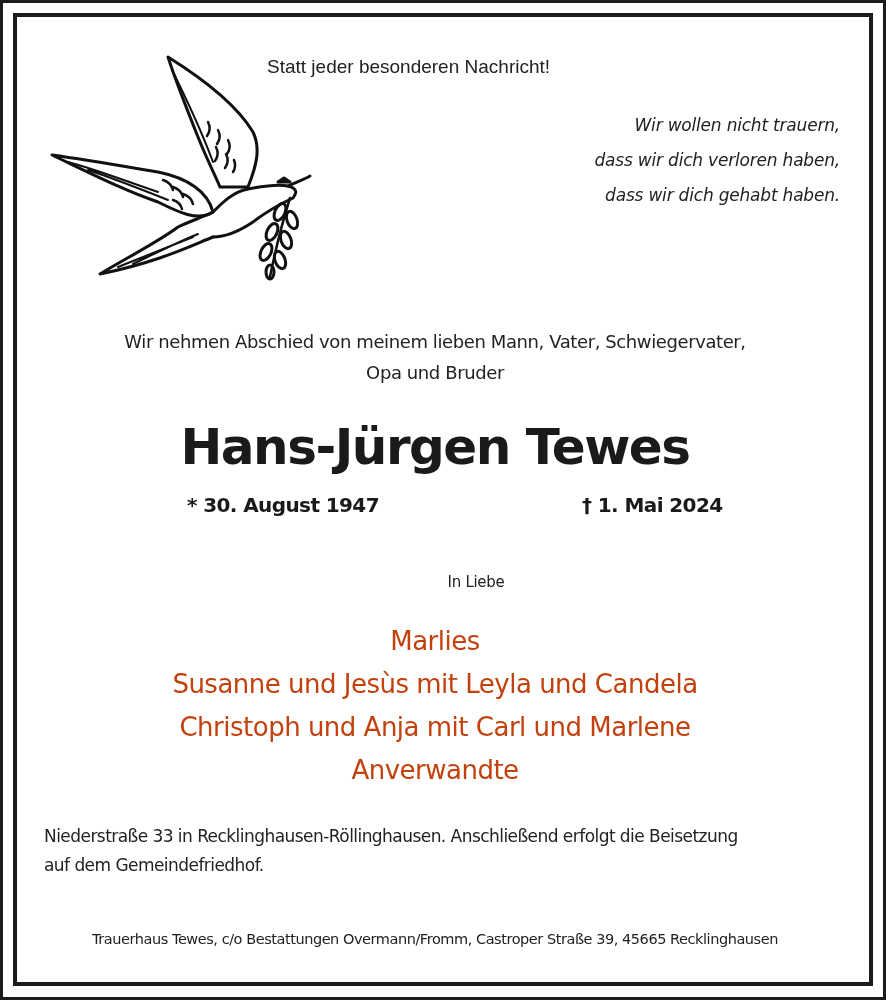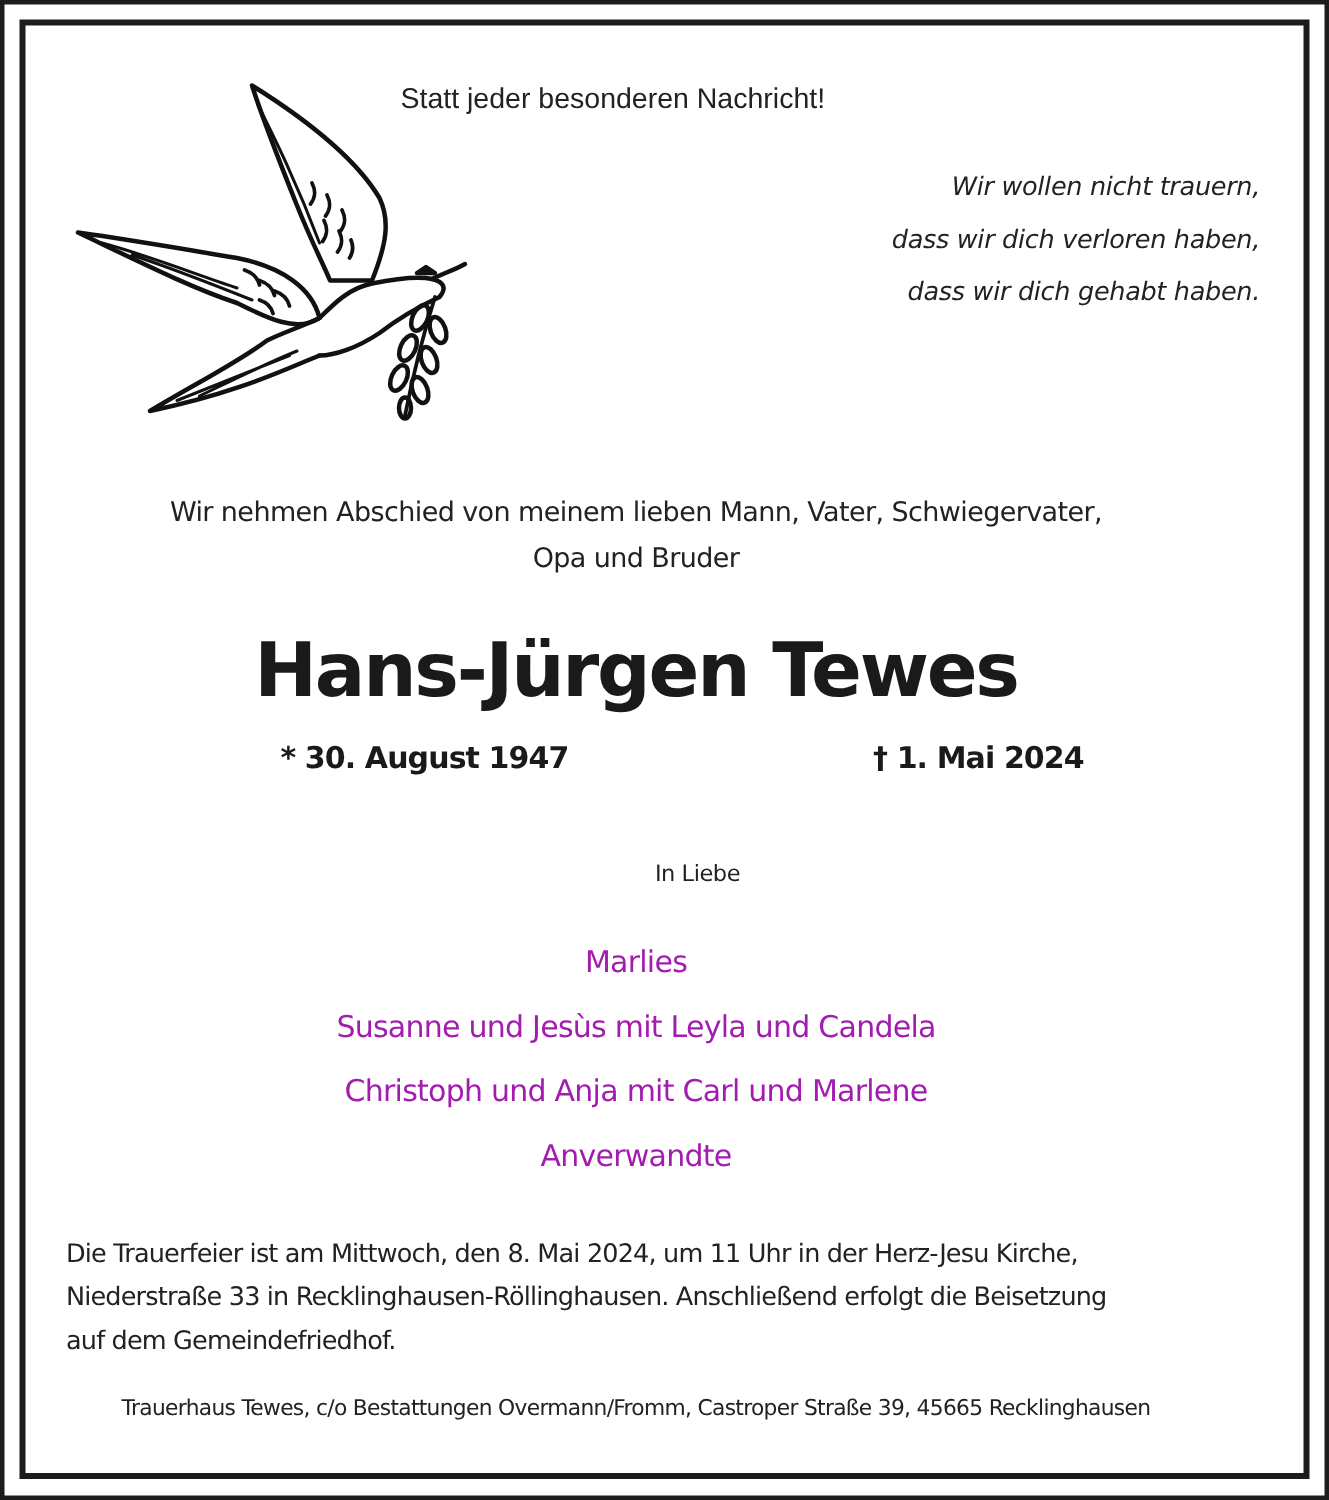--- a/index.html
+++ b/index.html
@@ -1,29 +1,29 @@
 <!DOCTYPE html>
 <html><head>
 <meta charset="utf-8">
 <style>
   html, body { margin: 0; padding: 0; }
   body { width: 886px; height: 1000px; background: #ffffff; position: relative; overflow: hidden; font-family: "Liberation Sans", sans-serif; color: #1a1a1a; }
   .outer-frame { position: absolute; left: 0; top: 0; width: 886px; height: 1000px; box-sizing: border-box; border: 3px solid #1c1c1c; }
   .inner-frame { position: absolute; left: 13px; top: 13px; width: 860px; height: 973px; box-sizing: border-box; border: 4px solid #1c1c1c; }
-  .t { position: absolute; left: 0; width: 848px; text-align: center; white-space: nowrap; }
+  .t { position: absolute; left: 11px; width: 848px; text-align: center; white-space: nowrap; }
   .header-note { top: 56px; left: 0; width: 886px; padding-left: 0; font-family: "Liberation Sans", sans-serif; font-size: 19px; color: #222; }
   .header-note span { position: absolute; left: 267px; }
   .poem { position: absolute; right: 46px; top: 108px; text-align: right; font-family: "DejaVu Sans", sans-serif; font-style: italic; font-size: 17px; line-height: 35px; color: #222; letter-spacing: -0.2px; }
   .dove { position: absolute; left: 48px; top: 52px; width: 270px; height: 230px; }
   .intro { top: 326px; font-family: "DejaVu Sans", sans-serif; font-size: 18px; line-height: 31px; color: #222; letter-spacing: -0.4px; }
   .name { top: 418px; font-family: "DejaVu Sans", sans-serif; font-weight: bold; font-size: 50px; color: #1a1a1a; letter-spacing: -1.5px; }
   .born { position: absolute; left: 187px; top: 493px; font-family: "DejaVu Sans", sans-serif; font-weight: bold; font-size: 20px; color: #1a1a1a; letter-spacing: -0.6px; }
   .died { position: absolute; left: 546px; top: 493px; font-family: "DejaVu Sans", sans-serif; font-weight: bold; font-size: 20px; color: #1a1a1a; letter-spacing: -0.6px; margin-left: 36px; }
   .inlove { top: 573px; font-family: "DejaVu Sans", sans-serif; font-size: 15px; color: #222; letter-spacing: -0.3px; padding-left: 41px; }
-  .mourners { top: 620px; font-family: "DejaVu Sans", sans-serif; font-size: 20px; line-height: 43px; color: #a21caf; letter-spacing: -0.5px; }
+  .mourners { top: 620px; font-family: "DejaVu Sans", sans-serif; font-size: 26px; line-height: 43px; color: #c2410c; letter-spacing: -0.5px; }
   .service { position: absolute; left: 44px; top: 822px; width: 800px; font-family: "DejaVu Sans", sans-serif; font-size: 17px; line-height: 29px; color: #222; letter-spacing: -0.55px; white-space: nowrap; }
   .address { top: 931px; font-family: "DejaVu Sans", sans-serif; font-size: 14.5px; color: #222; letter-spacing: -0.45px; }
 </style>
 </head>
 <body>
 
 <div class="outer-frame"></div>
 <div class="inner-frame"></div>
 
 <svg class="dove" viewBox="0 0 270 230" fill="none" stroke="#111" stroke-width="3" stroke-linecap="round" stroke-linejoin="round">
@@ -76,18 +76,17 @@
 <div class="t inlove">In Liebe</div>
 
 <div class="t mourners">
   <div>Marlies</div>
   <div>Susanne und Jesùs mit Leyla und Candela</div>
   <div>Christoph und Anja mit Carl und Marlene</div>
   <div>Anverwandte</div>
 </div>
 
 <div class="service">
-  <div>Die Trauerfeier ist am Mittwoch, den 8. Mai 2024, um 11 Uhr in der Herz-Jesu Kirche,</div>
   <div>Niederstraße 33 in Recklinghausen-Röllinghausen. Anschließend erfolgt die Beisetzung</div>
   <div>auf dem Gemeindefriedhof.</div>
 </div>
 
 <div class="t address">Trauerhaus Tewes, c/o Bestattungen Overmann/Fromm, Castroper Straße 39, 45665 Recklinghausen</div>
 
 </body></html>

